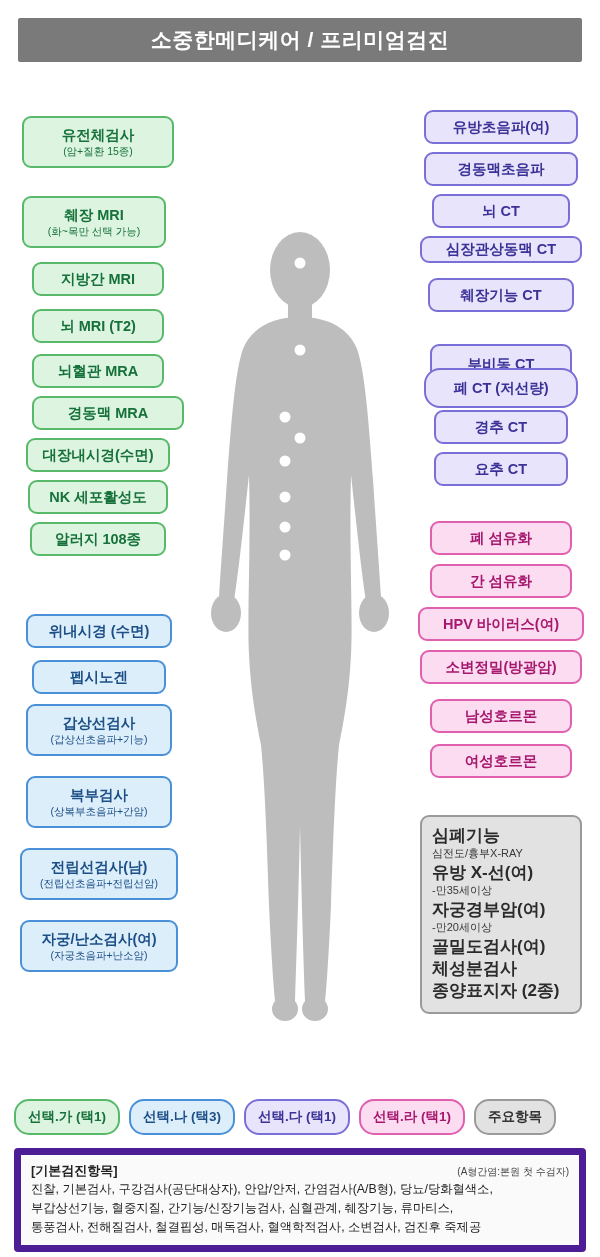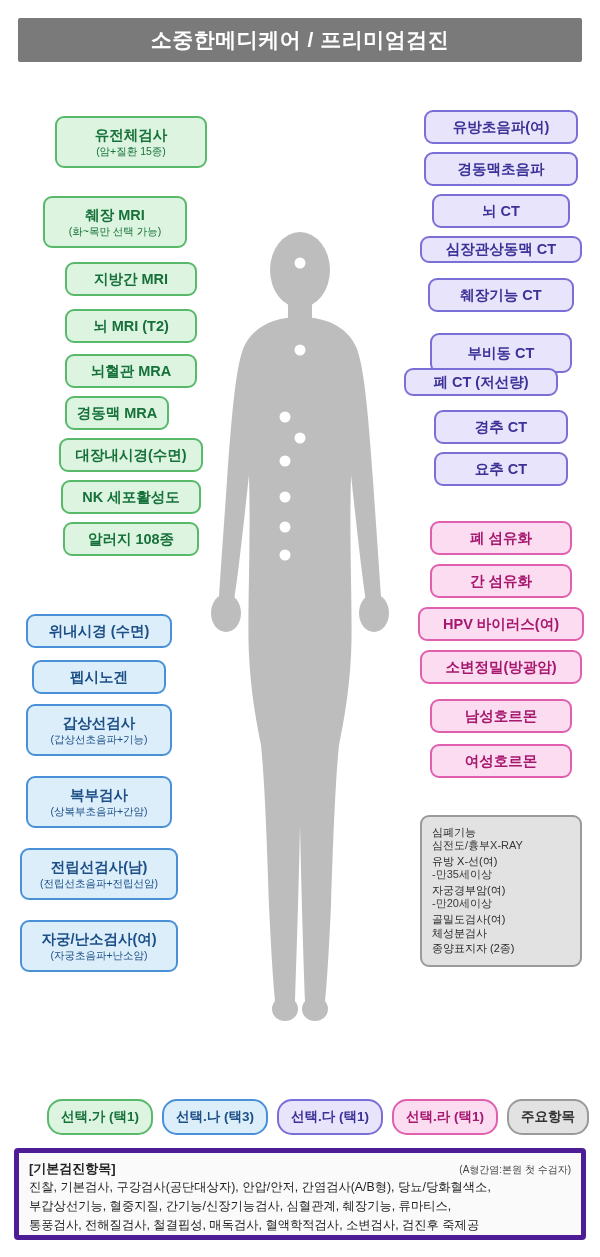--- a/index.html
+++ b/index.html
@@ -67,42 +67,42 @@
     white-space: nowrap;
   }
   .pill .sub {
     font-size: 10.5px;
     font-weight: normal;
     margin-top: 2px;
     white-space: nowrap;
   }
 
   
-  .g-green  { background: #ddf5e0; border-color: #59b96b; color: #16713a; margin-left: 33px; }
+  .g-green  { background: #ddf5e0; border-color: #59b96b; color: #16713a; }
   .g-blue   { background: #ddeefb; border-color: #4a90d9; color: #1c4f86; }
   .g-purple { background: #e7e4fb; border-color: #7a6fd6; color: #3b3196; }
   .g-pink   { background: #fbdcf0; border-color: #e05fae; color: #a6176e; }
   .g-gray   { background: #e2e2e2; border-color: #9a9a9a; color: #333; }
 
   
   .main-box {
     position: absolute;
     left: 420px;
     top: 815px;
     width: 162px;
     padding: 8px 10px 10px 10px;
     box-sizing: border-box;
     background: #e2e2e2;
     border: 2px solid #9a9a9a;
     border-radius: 9px;
     color: #2b2b2b;
   }
   .main-box .mi {
-    font-size: 11px;
-    font-weight: normal;
+    font-size: 17px;
+    font-weight: bold;
     line-height: 1.3;
   }
   .main-box .mi-sub {
     font-size: 11px;
     line-height: 1.25;
     margin-bottom: 1px;
     color: #3a3a3a;
   }
 
   
@@ -130,23 +130,23 @@
     font-weight: bold;
     white-space: nowrap;
   }
 
   
   .footer {
     position: absolute;
     left: 14px;
     top: 1148px;
     width: 572px;
-    height: 92px;
+    height: 104px;
     box-sizing: border-box;
-    border: 5px solid #4c1d95;
+    border: 7px solid #4c1d95;
     border-radius: 4px;
     background: #fafafa;
     padding: 7px 10px;
   }
   .footer .f-head {
     display: flex;
     justify-content: space-between;
     align-items: baseline;
   }
   .footer .f-title {
@@ -221,34 +221,34 @@
       <circle cx="100" cy="302" r="5.5"></circle>
       <circle cx="100" cy="330" r="5.5"></circle>
     </g>
   </svg>
 </div>
 
 <div class="pill g-green" style="left:22px; top:116px; width:152px; height:52px;">
   <span class="main">유전체검사</span>
   <span class="sub">(암+질환 15종)</span>
 </div>
-<div class="pill g-green" style="left:10px; top:196px; width:144px; height:52px;">
+<div class="pill g-green" style="left:22px; top:196px; width:144px; height:52px;">
   <span class="main">췌장 MRI</span>
   <span class="sub">(화~목만 선택 가능)</span>
 </div>
 <div class="pill g-green" style="left:32px; top:262px; width:132px; height:34px;">
   <span class="main">지방간 MRI</span>
 </div>
 <div class="pill g-green" style="left:32px; top:309px; width:132px; height:34px;">
   <span class="main">뇌 MRI (T2)</span>
 </div>
 <div class="pill g-green" style="left:32px; top:354px; width:132px; height:34px;">
   <span class="main">뇌혈관 MRA</span>
 </div>
-<div class="pill g-green" style="left:32px; top:396px; width:104px; height:34px;">
+<div class="pill g-green" style="left:32px; top:396px; width:152px; height:34px;">
   <span class="main">경동맥 MRA</span>
 </div>
 <div class="pill g-green" style="left:26px; top:438px; width:144px; height:34px;">
   <span class="main">대장내시경(수면)</span>
 </div>
 <div class="pill g-green" style="left:28px; top:480px; width:140px; height:34px;">
   <span class="main">NK 세포활성도</span>
 </div>
 <div class="pill g-green" style="left:30px; top:522px; width:136px; height:34px;">
   <span class="main">알러지 108종</span>
@@ -285,24 +285,24 @@
 </div>
 <div class="pill g-purple" style="left:432px; top:194px; width:138px; height:34px;">
   <span class="main">뇌 CT</span>
 </div>
 <div class="pill g-purple" style="left:420px; top:236px; width:162px; height:27px;">
   <span class="main">심장관상동맥 CT</span>
 </div>
 <div class="pill g-purple" style="left:428px; top:278px; width:146px; height:34px;">
   <span class="main">췌장기능 CT</span>
 </div>
-<div class="pill g-purple" style="left:430px; top:333px; width:142px; height:40px;">
+<div class="pill g-purple" style="left:430px; top:344px; width:142px; height:40px;">
   <span class="main">부비동 CT</span>
 </div>
-<div class="pill g-purple" style="left:404px; top:368px; width:154px; height:28px;">
+<div class="pill g-purple" style="left:424px; top:368px; width:154px; height:40px;border-radius:16px;">
   <span class="main">폐 CT (저선량)</span>
 </div>
 <div class="pill g-purple" style="left:434px; top:410px; width:134px; height:34px;">
   <span class="main">경추 CT</span>
 </div>
 <div class="pill g-purple" style="left:434px; top:452px; width:134px; height:34px;">
   <span class="main">요추 CT</span>
 </div>
 
 <div class="pill g-pink" style="left:430px; top:521px; width:142px; height:34px;">

